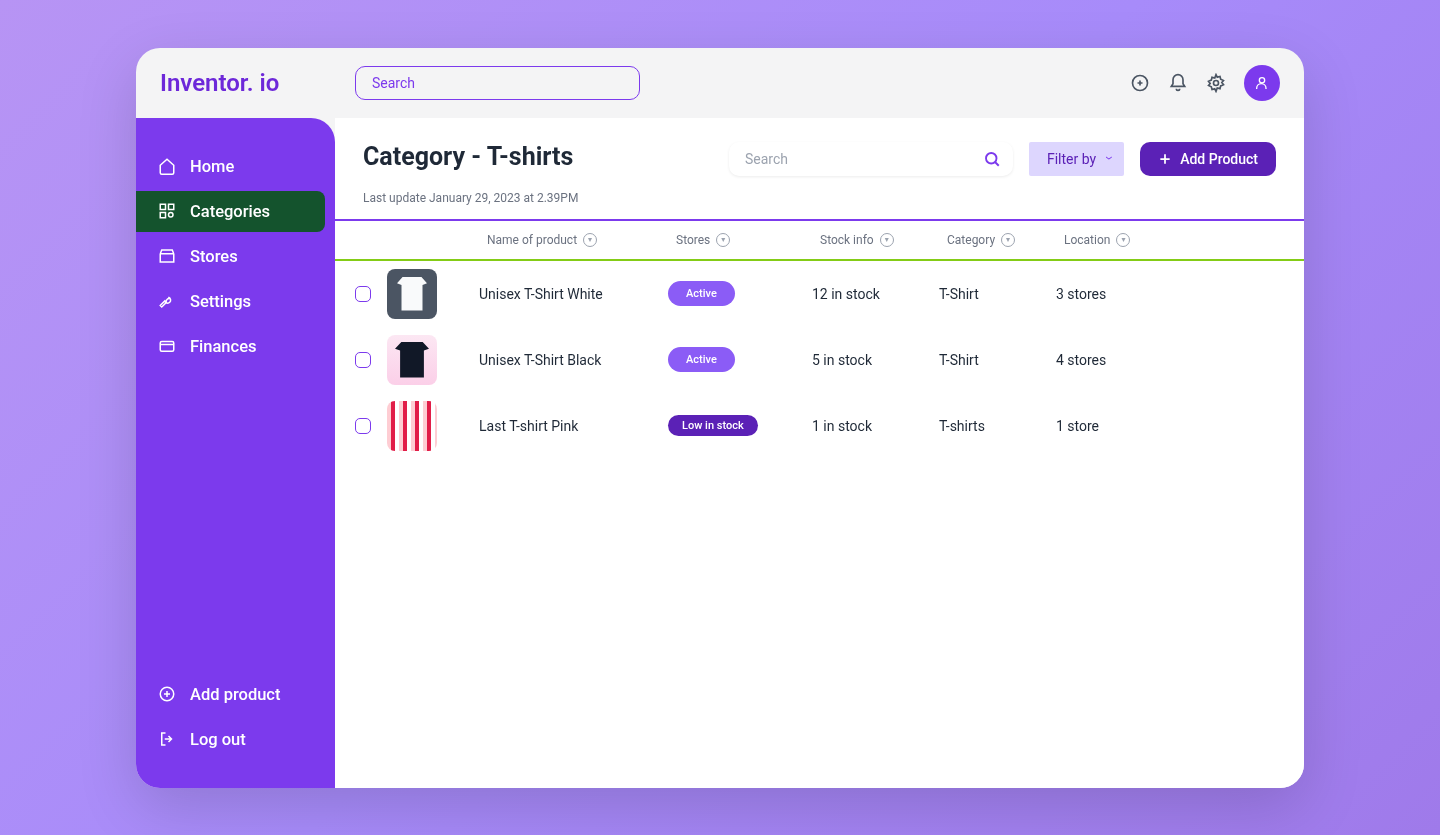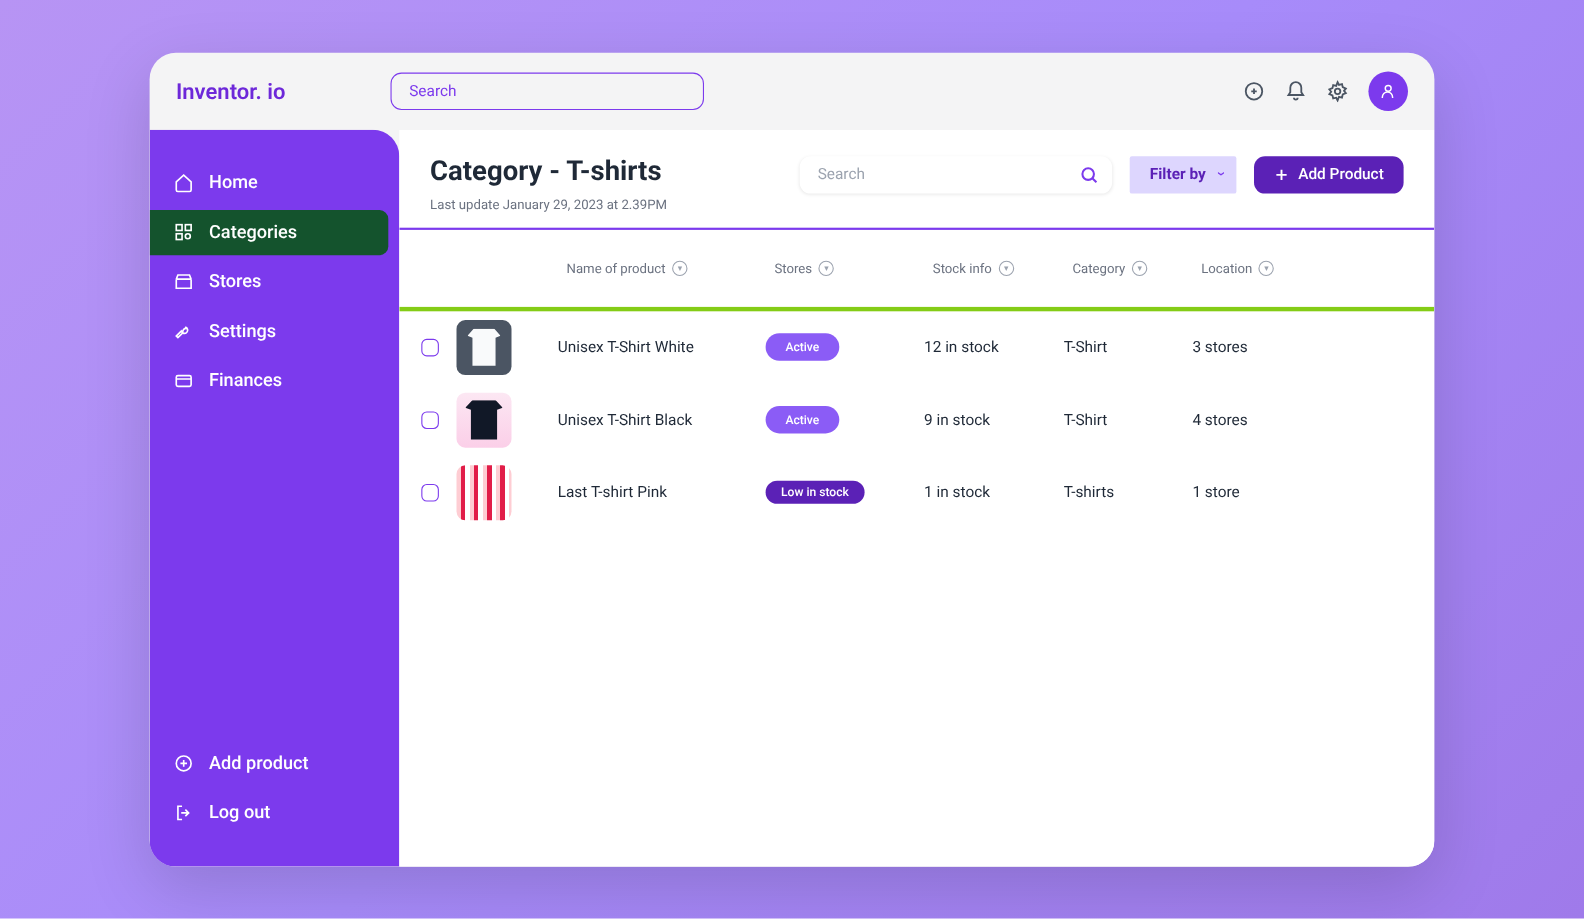--- a/index.html
+++ b/index.html
@@ -1,45 +1,45 @@
 <!DOCTYPE html>
 <html><head>
 <meta charset="utf-8">
 <style>
 *{margin:0;padding:0;box-sizing:border-box;font-family:-apple-system,BlinkMacSystemFont,"Segoe UI",Roboto,sans-serif}
 body{background:linear-gradient(135deg,#b794f4 0%,#a78bfa 50%,#9f7aea 100%);min-height:835px;display:flex;align-items:center;justify-content:center;padding:40px}
 .app{width:1168px;height:740px;background:#f4f4f5;border-radius:24px;overflow:hidden;display:flex;flex-direction:column;box-shadow:0 20px 60px rgba(0,0,0,0.15)}
 .topbar{height:70px;display:flex;align-items:center;padding:0 24px;gap:20px}
-.logo{font-size:20px;font-weight:600;color:#6d28d9;width:175px}
+.logo{font-size:24px;font-weight:600;color:#6d28d9;width:175px}
 .search-top{flex:0 0 285px;height:34px;border:1.5px solid #7c3aed;border-radius:10px;padding:0 16px;font-size:14px;color:#7c3aed;background:transparent;outline:none}
 .search-top::placeholder{color:#7c3aed}
 .top-actions{margin-left:auto;display:flex;align-items:center;gap:18px}
 .icon-btn{width:20px;height:20px;color:#4b5563;cursor:pointer;display:flex;align-items:center;justify-content:center}
 .avatar{width:36px;height:36px;border-radius:50%;background:#7c3aed;display:flex;align-items:center;justify-content:center;color:#fff;cursor:pointer}
 .body{display:flex;flex:1;overflow:hidden}
-.sidebar{width:227px;background:#7c3aed;border-radius:0 24px 0 0;padding:28px 0;display:flex;flex-direction:column}
+.sidebar{width:199px;background:#7c3aed;border-radius:0 24px 0 0;padding:28px 0;display:flex;flex-direction:column}
 .nav{display:flex;flex-direction:column;gap:4px}
 .nav-item{display:flex;align-items:center;gap:14px;padding:11px 22px;color:#fff;font-size:16.5px;font-weight:500;cursor:pointer;border-radius:0 8px 8px 0;margin-right:10px}
 .nav-item.active{background:#14532d}
 .nav-icon{width:18px;height:18px;flex-shrink:0}
 .bottom-nav{margin-top:auto;display:flex;flex-direction:column;gap:4px}
 .main{flex:1;background:#fff;display:flex;flex-direction:column;overflow:hidden}
 .page-header{padding:24px 28px 14px;display:flex;align-items:flex-start;gap:16px}
 .title-block{flex:0 0 auto;margin-right:auto}
 .page-title{font-size:25px;font-weight:700;color:#1f2937}
-.subtitle{font-size:12px;color:#6b7280;margin-top:8px}
+.subtitle{font-size:12px;color:#6b7280;margin-top:20px}
 .search-main{position:relative;width:284px}
 .search-main input{width:100%;height:34px;border:none;border-radius:10px;padding:0 40px 0 16px;font-size:14px;background:#fff;box-shadow:0 1px 3px rgba(0,0,0,0.08);outline:none}
 .search-main input::placeholder{color:#9ca3af}
 .s-icon{position:absolute;right:12px;top:50%;transform:translateY(-50%);color:#7c3aed}
-.filter-btn{height:34px;padding:0 28px 0 18px;border-radius:2px;background:#ddd6fe;color:#5b21b6;font-size:14px;font-weight:700;border:none;cursor:pointer;position:relative}
+.filter-btn{height:34px;padding:0 28px 0 18px;border-radius:2px;background:#ddd6fe;color:#5b21b6;font-size:14px;font-weight:400;border:none;cursor:pointer;position:relative}
 .filter-btn::after{content:'›';position:absolute;right:12px;top:48%;transform:translateY(-50%) rotate(90deg);font-size:14px;color:#7c3aed}
 .add-btn{height:34px;padding:0 18px;border-radius:10px;background:#5b21b6;color:#fff;font-size:14px;font-weight:500;border:none;cursor:pointer;display:flex;align-items:center;gap:8px}
 .divider{height:2px;background:#7c3aed;width:100%}
-.thead{display:flex;align-items:center;padding:28px 28px;border-bottom:4px solid #84cc16;font-size:12px;color:#6b7280}
+.thead{display:flex;align-items:center;padding:12px 28px;border-bottom:2px solid #84cc16;font-size:12px;color:#6b7280}
 .col-check{width:32px}
 .col-img{width:92px}
 .col-name{width:189px;display:flex;align-items:center;gap:6px}
 .col-status{width:144px;display:flex;align-items:center;gap:6px}
 .col-stock{width:127px;display:flex;align-items:center;gap:6px}
 .col-cat{width:117px;display:flex;align-items:center;gap:6px}
 .col-loc{flex:1;display:flex;align-items:flex-end;gap:6px}
 .sort{width:14px;height:14px;border:1px solid #9ca3af;border-radius:50%;display:inline-flex;align-items:center;justify-content:center;font-size:8px;color:#9ca3af}
 .row{display:flex;align-items:center;padding:8px 20px;font-size:14px;color:#1f2937}
 .checkbox{width:16px;height:16px;border:1.5px solid #7c3aed;border-radius:5px;cursor:pointer}
@@ -213,21 +213,21 @@
     <div class="col-check">
               <div class="checkbox"></div>
             </div>
     <div class="col-img">
               <div class="thumb shirt-black"></div>
             </div>
     <div class="col-name">Unisex T-Shirt Black</div>
     <div class="col-status">
               <span class="badge active">Active</span>
             </div>
-    <div class="col-stock">9 in stock</div>
+    <div class="col-stock">5 in stock</div>
     <div class="col-cat">T-Shirt</div>
     <div class="col-loc">4 stores</div>
           </div>
           <div class="row">
     <div class="col-check">
               <div class="checkbox"></div>
             </div>
     <div class="col-img">
               <div class="thumb shirt-pink"></div>
             </div>

